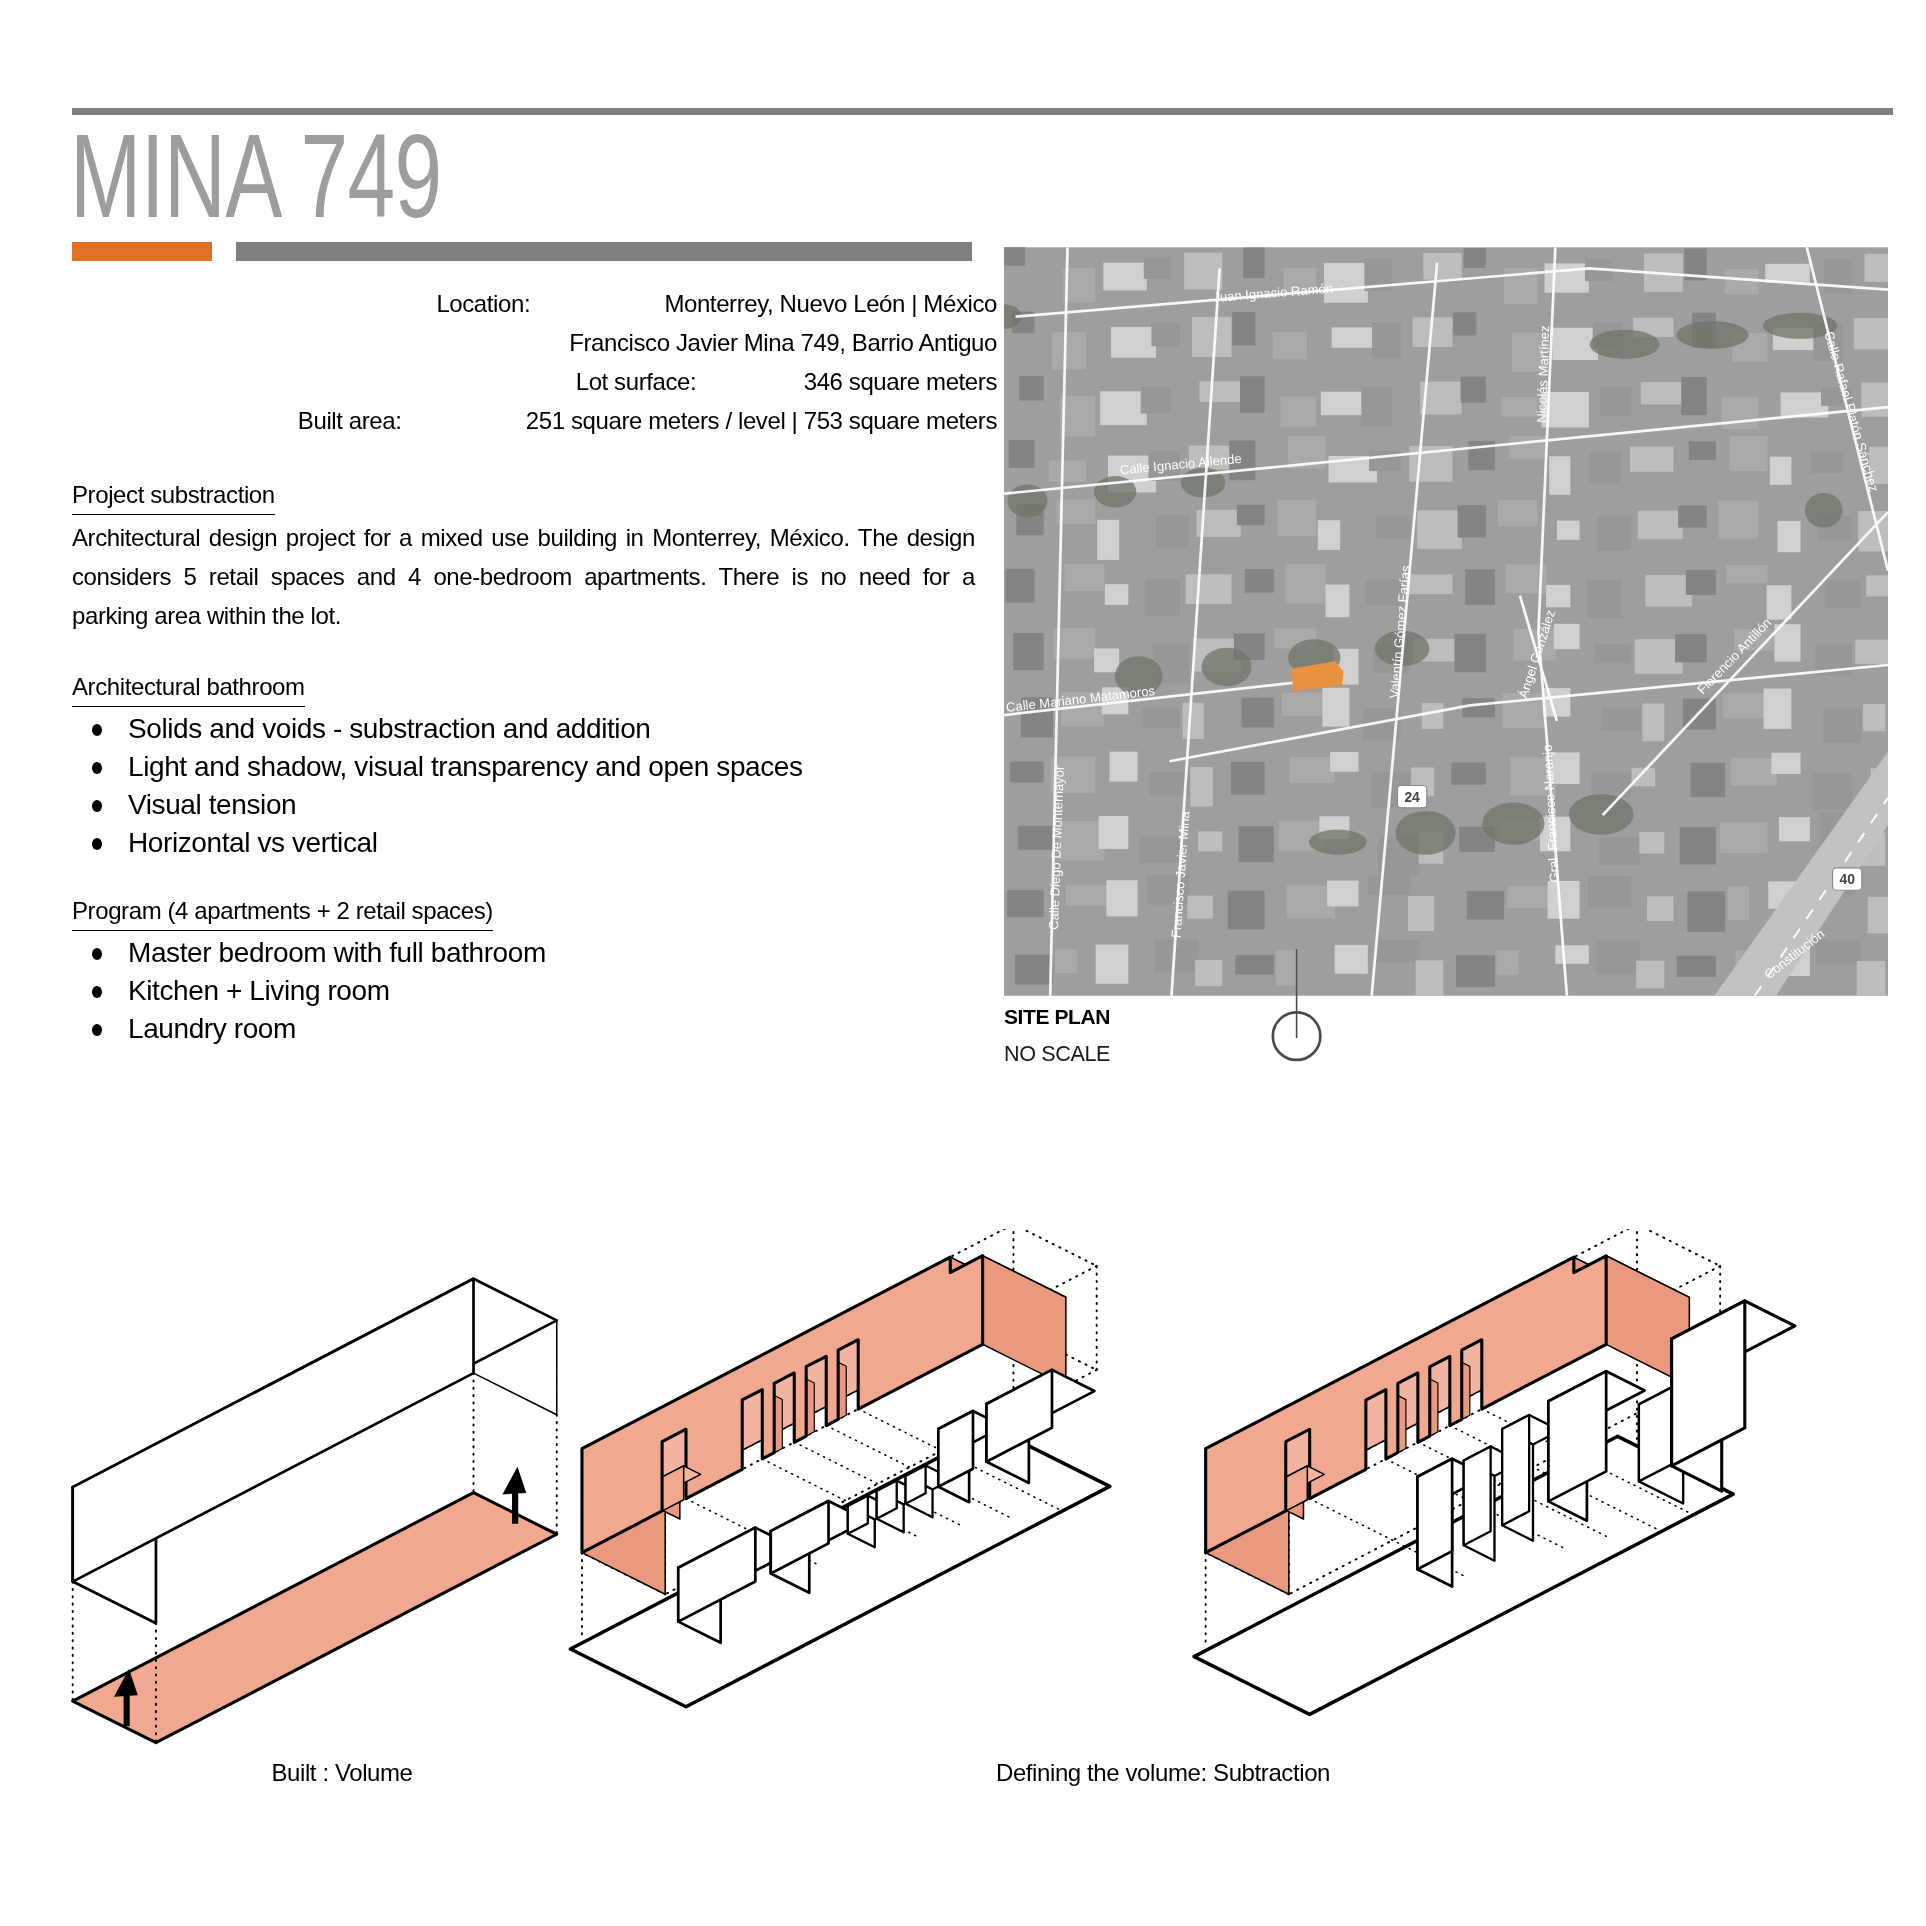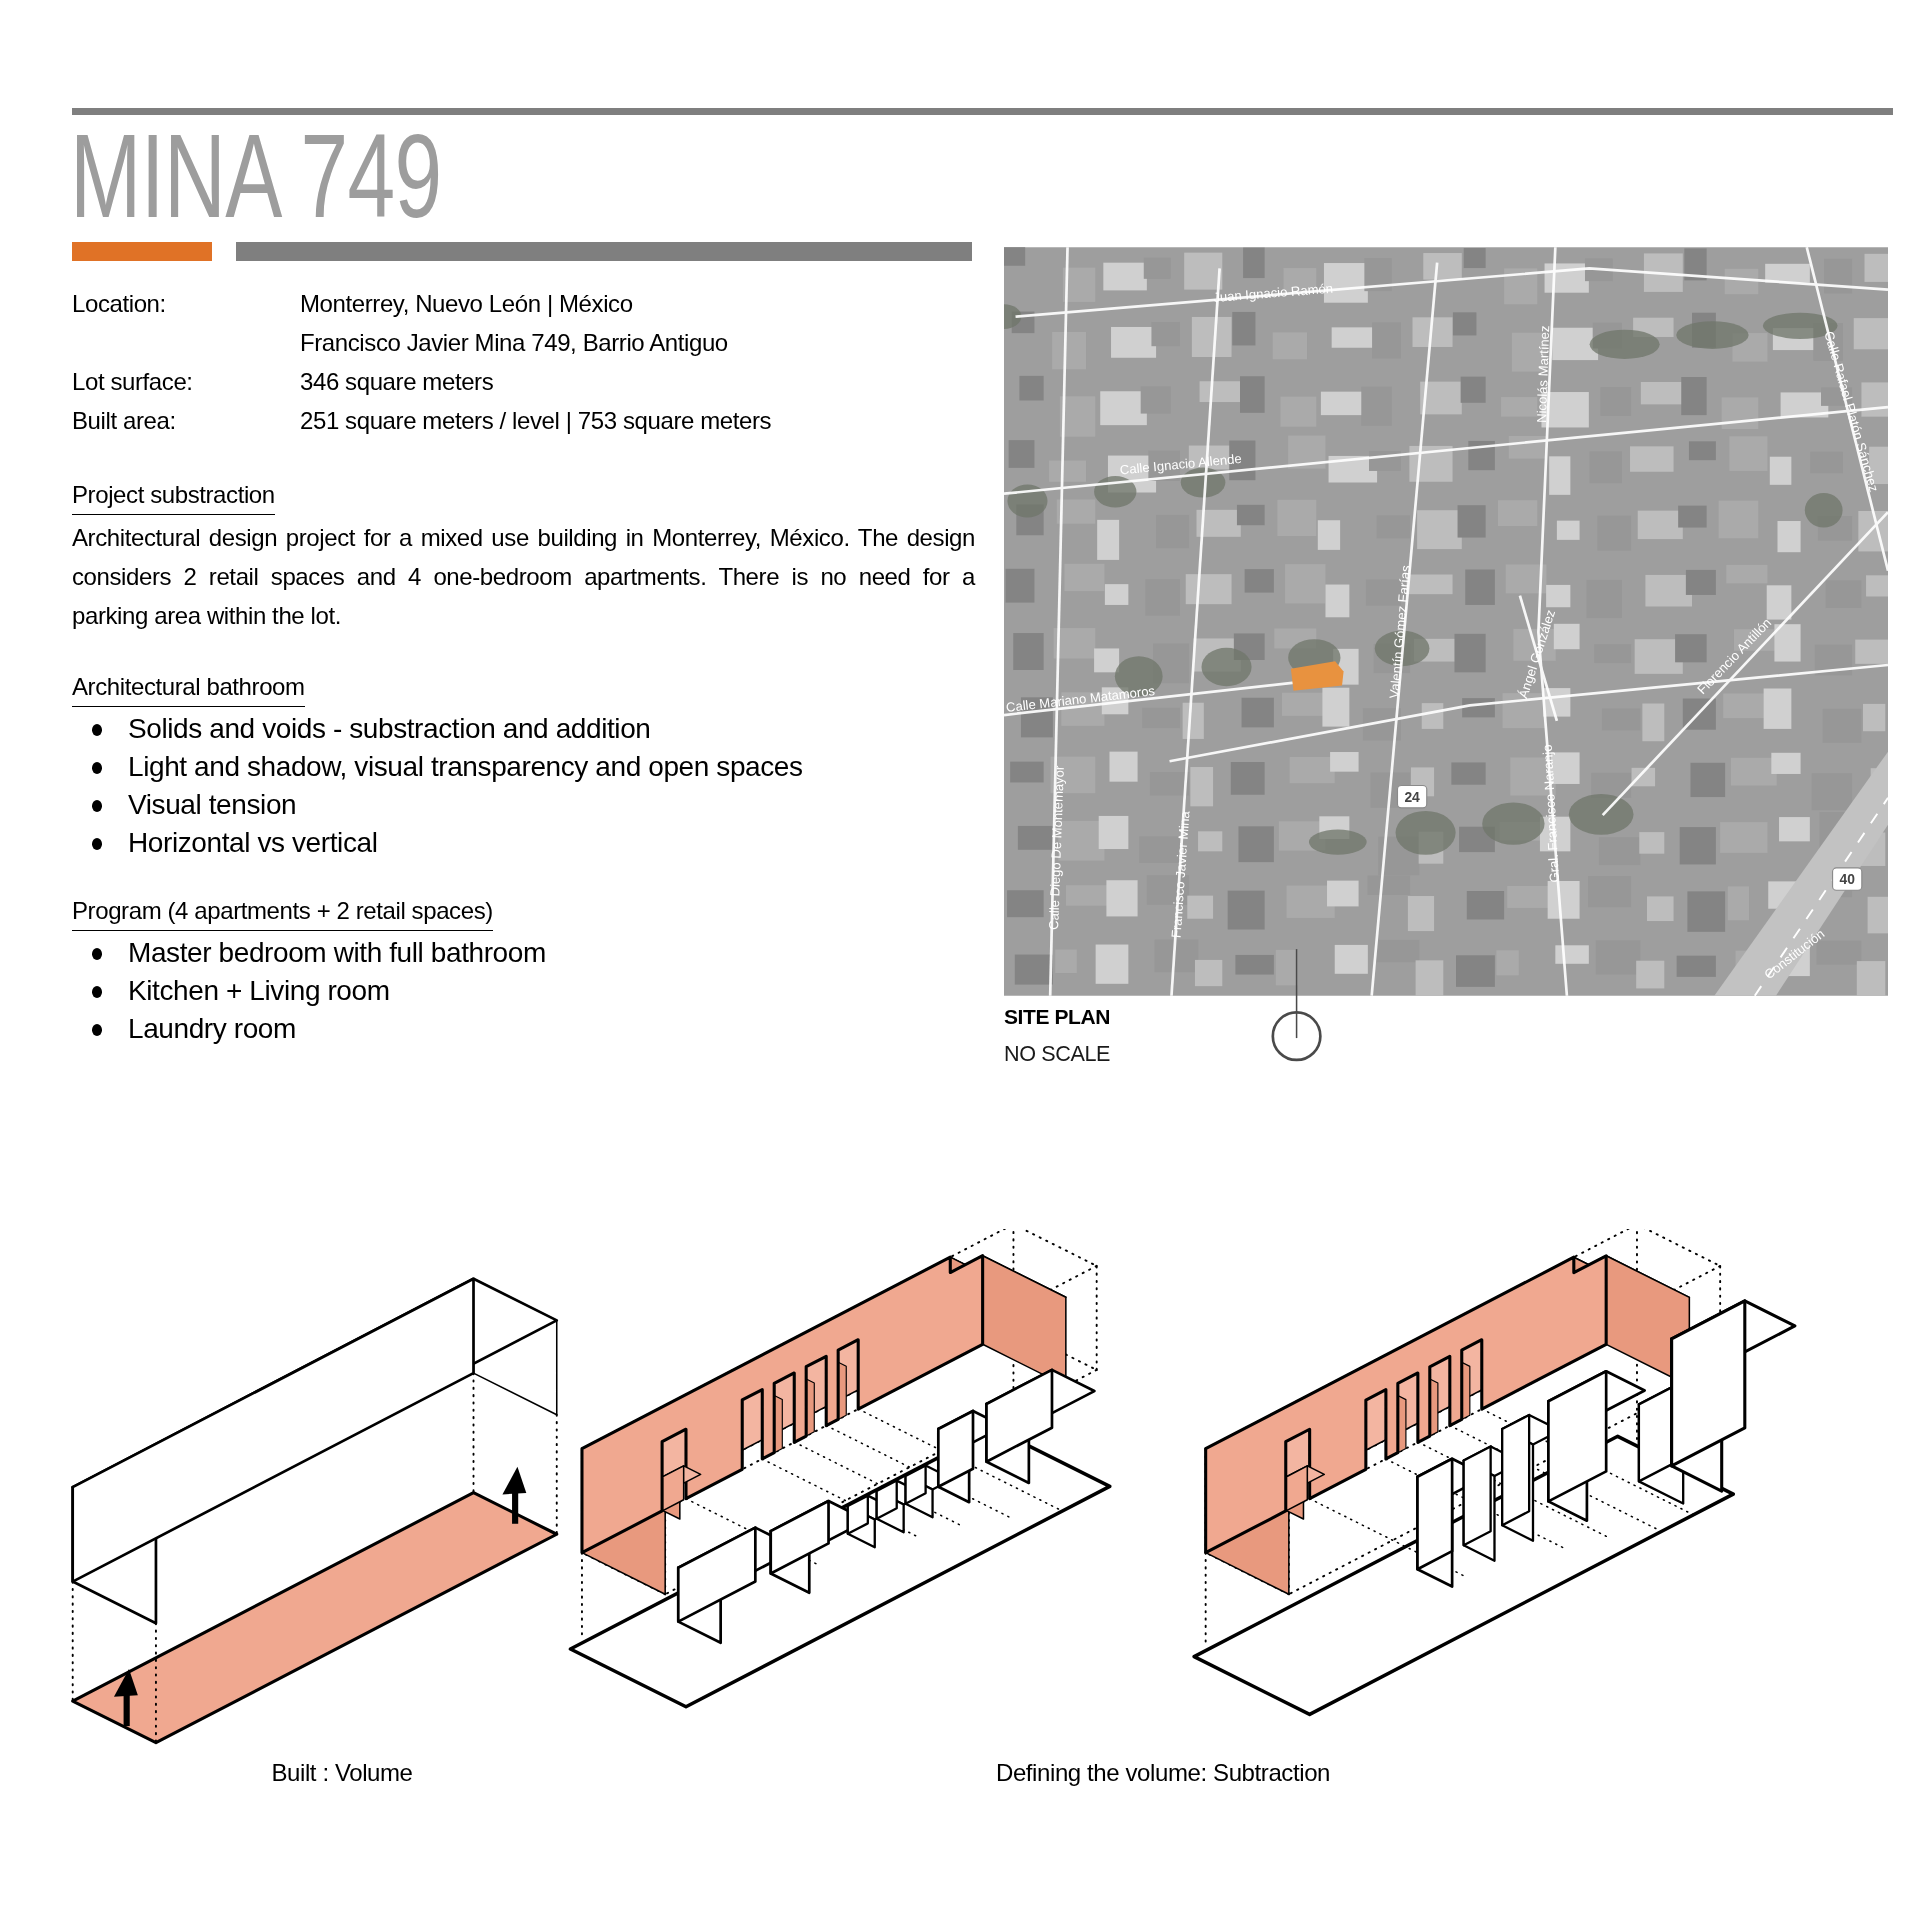--- a/index.html
+++ b/index.html
@@ -6,21 +6,21 @@
   #page{position:relative;width:1965px;height:2543px;background:#fff;overflow:hidden;
         font-family:"Liberation Sans",sans-serif;color:#000;}
   .abs{position:absolute;}
   #top-rule{left:72px;top:108px;width:1821px;height:6.5px;}
   #title{left:70px;top:116px;font-size:119px;line-height:1;font-weight:400;
          transform:scaleX(0.72);transform-origin:left top;white-space:nowrap;letter-spacing:-0.8px;}
   #accent-bar{left:72px;top:242px;width:140px;height:18.5px;}
   #gray-bar{left:236px;top:242px;width:736px;height:18.5px;}
   .body-txt{font-size:24px;line-height:39px;letter-spacing:-0.4px;}
   #info{left:72px;top:284px;width:925px;}
-  .info-row{display:flex;}
+  .info-row{display:flex;justify-content:flex-end;}
   .info-label{width:228px;flex:none;}
   .sect-head{font-size:24px;letter-spacing:-0.4px;display:inline-block;
              border-bottom:1.9px solid #000;padding-bottom:2.3px;line-height:34px;}
   #desc-head{left:72px;top:478px;}
   #desc-body{left:72px;top:518px;width:903px;text-align:justify;}
   #concept-head{left:72px;top:670px;}
   #concept-list{left:72px;top:710px;width:925px;}
   #program-head{left:72px;top:894px;}
   #program-list{left:72px;top:934px;width:925px;}
   .bullet{position:relative;padding-left:56px;font-size:28px;line-height:38px;letter-spacing:-0.4px;}
@@ -56,21 +56,21 @@
       <span class="info-label">Lot surface:</span>
       <span>346 square meters</span>
     </div>
     <div class="info-row">
       <span class="info-label">Built area:</span>
       <span>251 square meters / level  |  753 square meters</span>
     </div>
   </div>
 
   <div id="desc-head" class="abs sect-head">Project substraction</div>
-  <div id="desc-body" class="abs body-txt">Architectural design project for a mixed use building in Monterrey, México. The design considers 2 retail spaces and 4 one-bedroom apartments. There is no need for a parking area within the lot.</div>
+  <div id="desc-body" class="abs body-txt">Architectural design project for a mixed use building in Monterrey, México. The design considers 5 retail spaces and 4 one-bedroom apartments. There is no need for a parking area within the lot.</div>
 
   <div id="concept-head" class="abs sect-head">Architectural bathroom</div>
   <div id="concept-list" class="abs">
     <div class="bullet"><span class="dot"></span><span>Solids and voids - substraction and addition</span></div>
     <div class="bullet"><span class="dot"></span><span>Light and shadow, visual transparency and open spaces</span></div>
     <div class="bullet"><span class="dot"></span><span>Visual tension</span></div>
     <div class="bullet"><span class="dot"></span><span>Horizontal vs vertical</span></div>
   </div>
 
   <div id="program-head" class="abs sect-head">Program (4 apartments + 2 retail spaces)</div>

